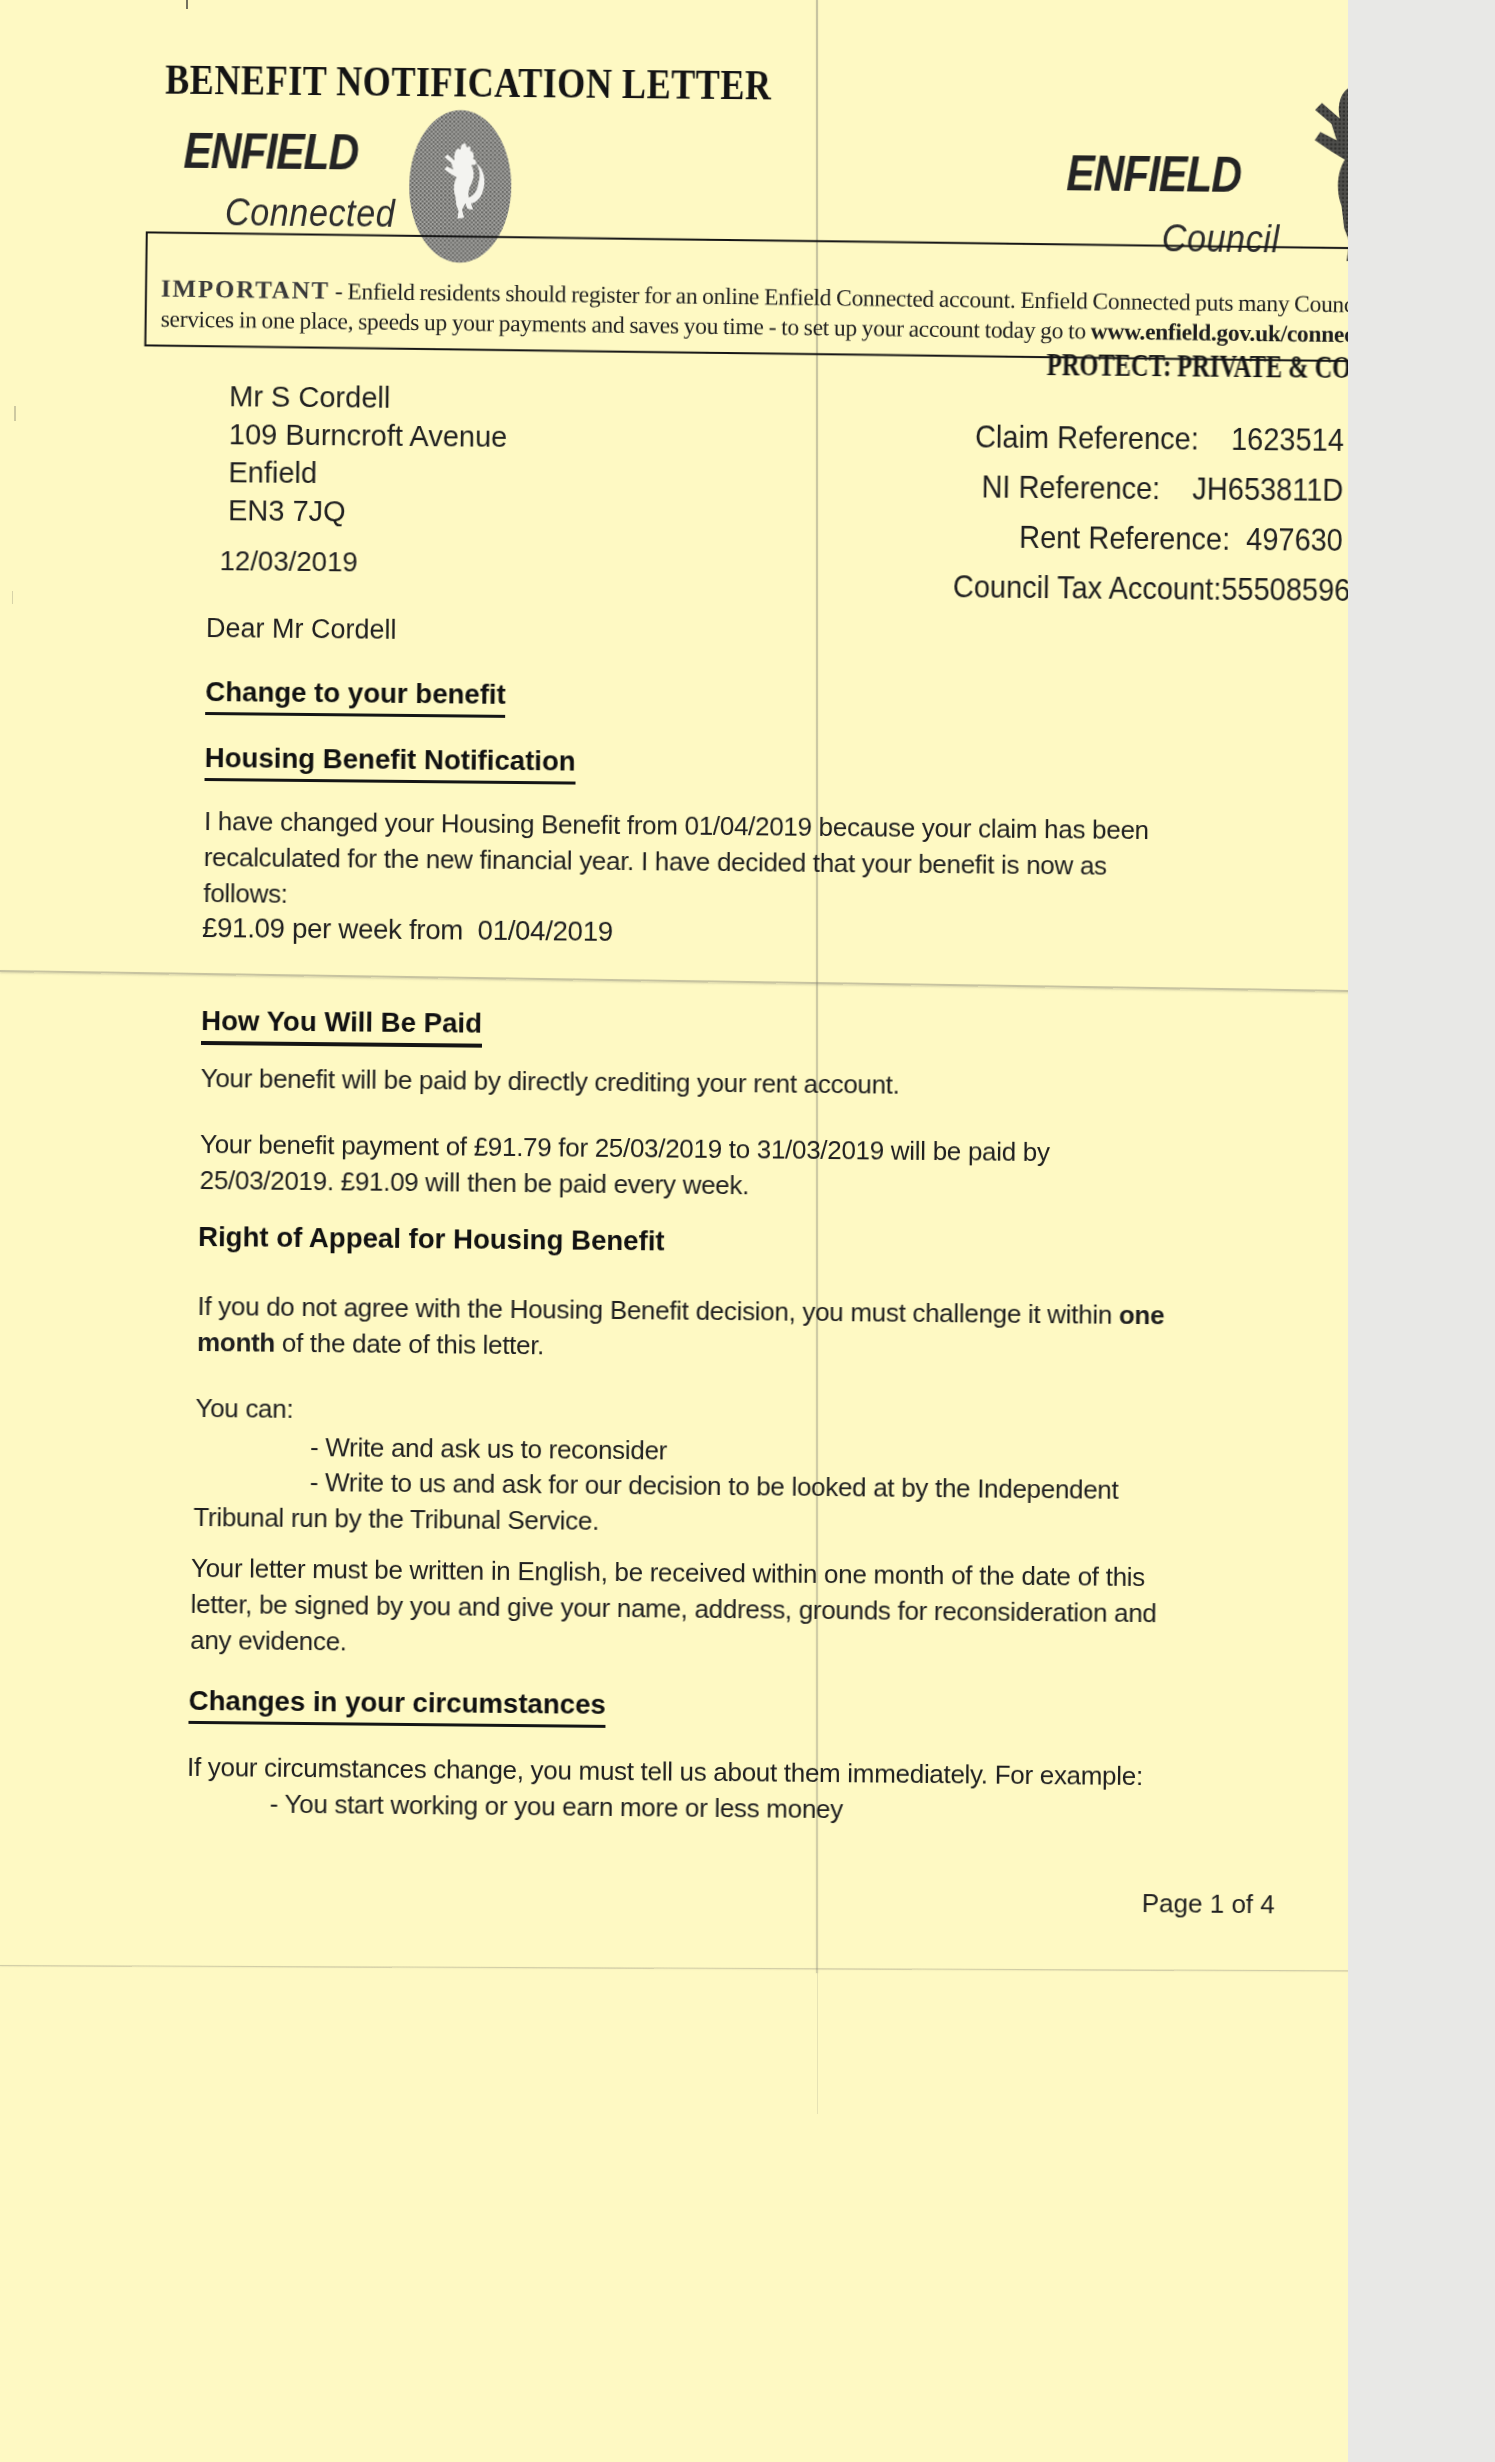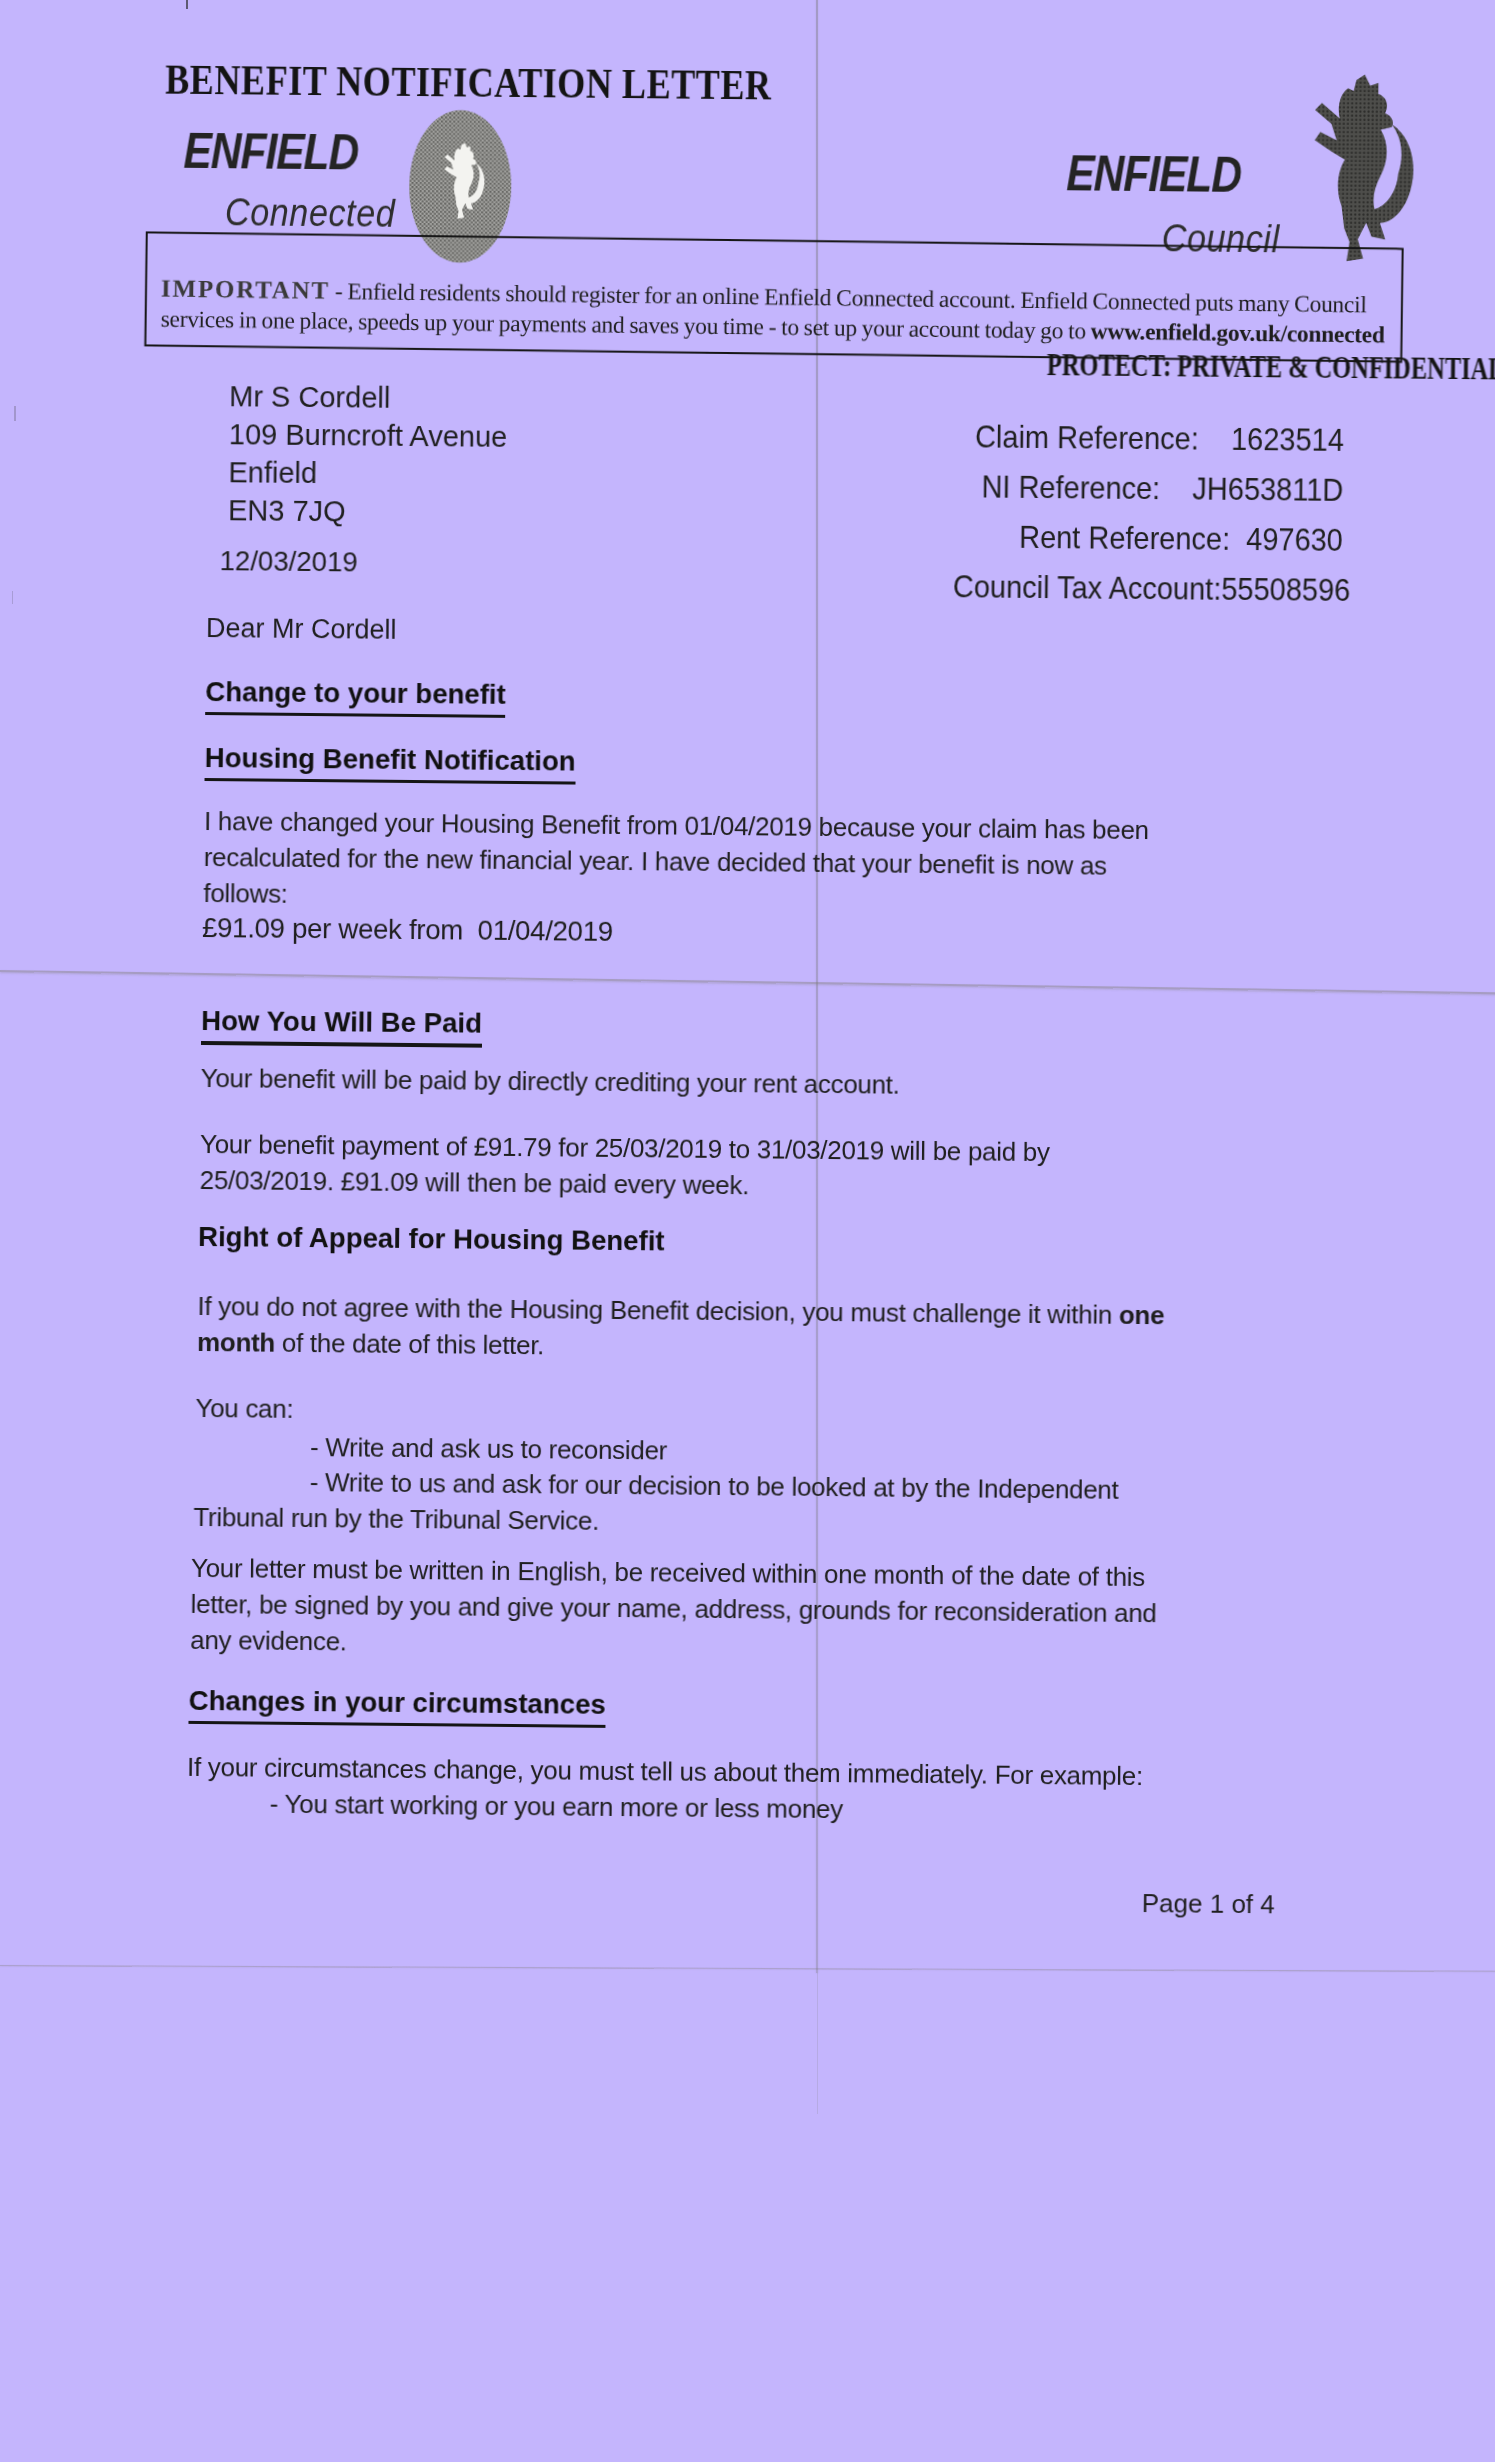--- a/index.html
+++ b/index.html
@@ -1,19 +1,19 @@
 <!DOCTYPE html>
 <html style="font-size:9.4px"><head>
 <meta charset="utf-8">
 <style>
   html,body{margin:0;padding:0;background:#e8e8e6;}
   .page{
     position:relative;
-    width:1495px;height:2462px;
-    background:#c4b5fd;
+    width:1348px;height:2462px;
+    background:#fef9c3;
     overflow:hidden;
     font-family:"Liberation Sans",sans-serif;
     color:#1f1f1f;
   }
   
   .vfold{position:absolute;left:816px;top:0;width:1.8px;height:1973px;
     background:linear-gradient(to bottom,rgba(110,110,105,.38),rgba(110,110,105,.30));
     box-shadow:0 0 1.2px rgba(110,110,105,.35);}
   .vfold-tail{position:absolute;left:817px;top:1973px;width:1.2px;height:141px;
     background:rgba(120,120,115,.18);}

